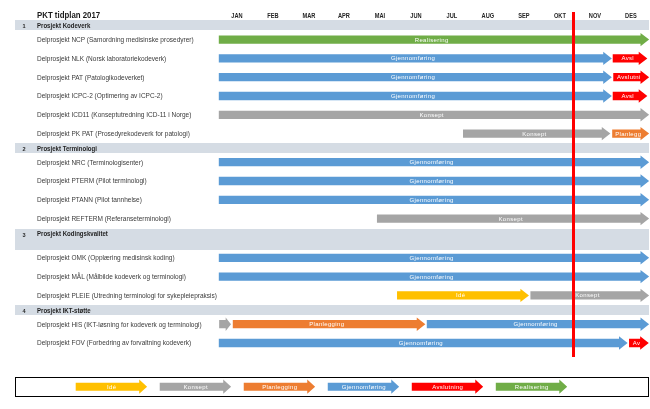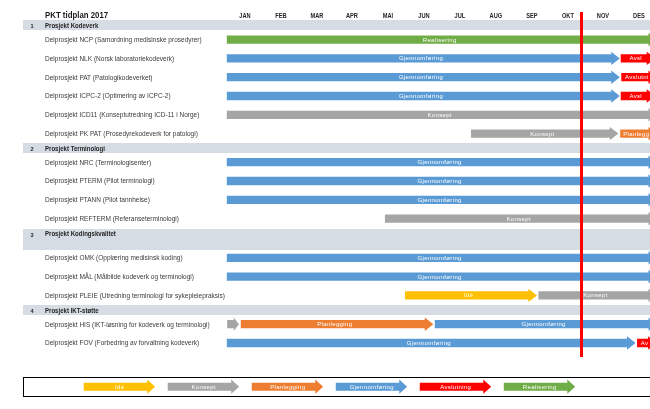--- a/index.html
+++ b/index.html
@@ -1,19 +1,19 @@
 <!DOCTYPE html>
 <html><head>
 <meta charset="utf-8">
 <title>PKT tidplan 2017</title>
 <style>
   html,body{margin:0;padding:0;}
   body{width:650px;height:409px;background:#ffffff;
        font-family:"Liberation Sans",sans-serif;overflow:hidden;position:relative;}
-  #root{position:absolute;left:12px;top:0;width:584px;height:409px;}
+  #root{position:absolute;left:4px;top:0;width:584px;height:409px;}
   .title{position:absolute;font-size:9.8px;font-weight:bold;color:#1a1a1a;
          transform:scaleX(0.80);transform-origin:0 50%;white-space:nowrap;}
   .monthhdr{position:absolute;font-size:6.6px;font-weight:bold;color:#262626;text-align:center;
          transform:scaleX(0.86);}
   .band{position:absolute;background:#d5dce4;}
   .bandnum{position:absolute;font-size:6.2px;font-weight:bold;color:#262626;text-align:center;
          transform:scaleX(0.9);}
   .bandlbl{position:absolute;font-size:6.4px;font-weight:bold;color:#1f1f1f;white-space:nowrap;
          transform:scaleX(0.95);transform-origin:0 50%;}
   .tasklbl{position:absolute;font-size:6.6px;color:#3a3a3a;white-space:nowrap;

